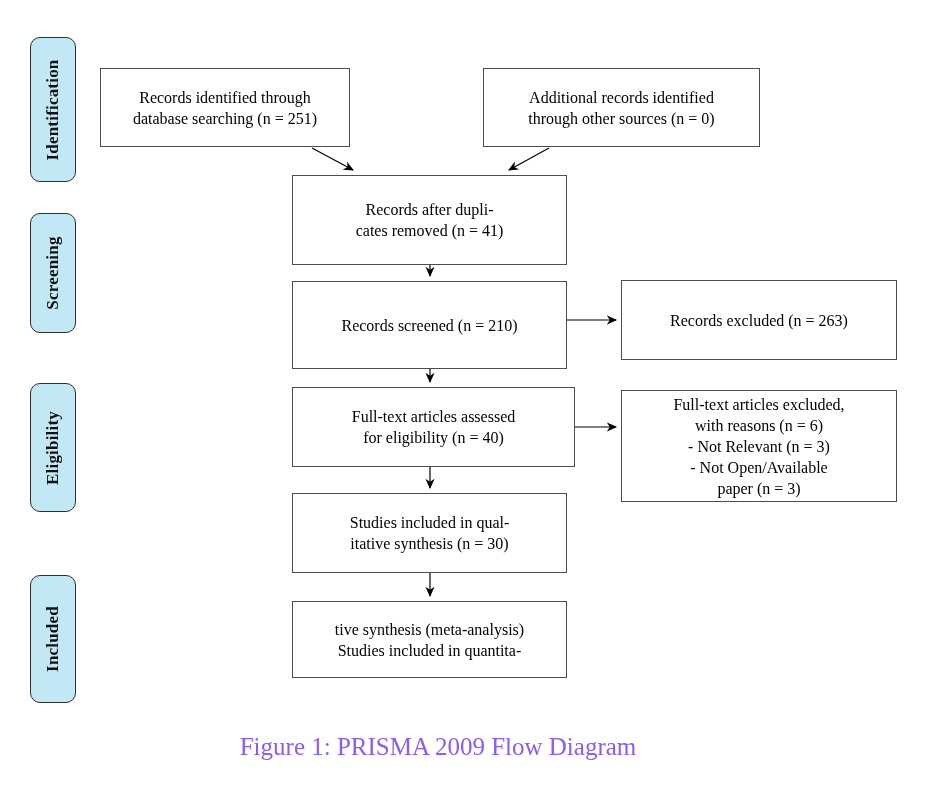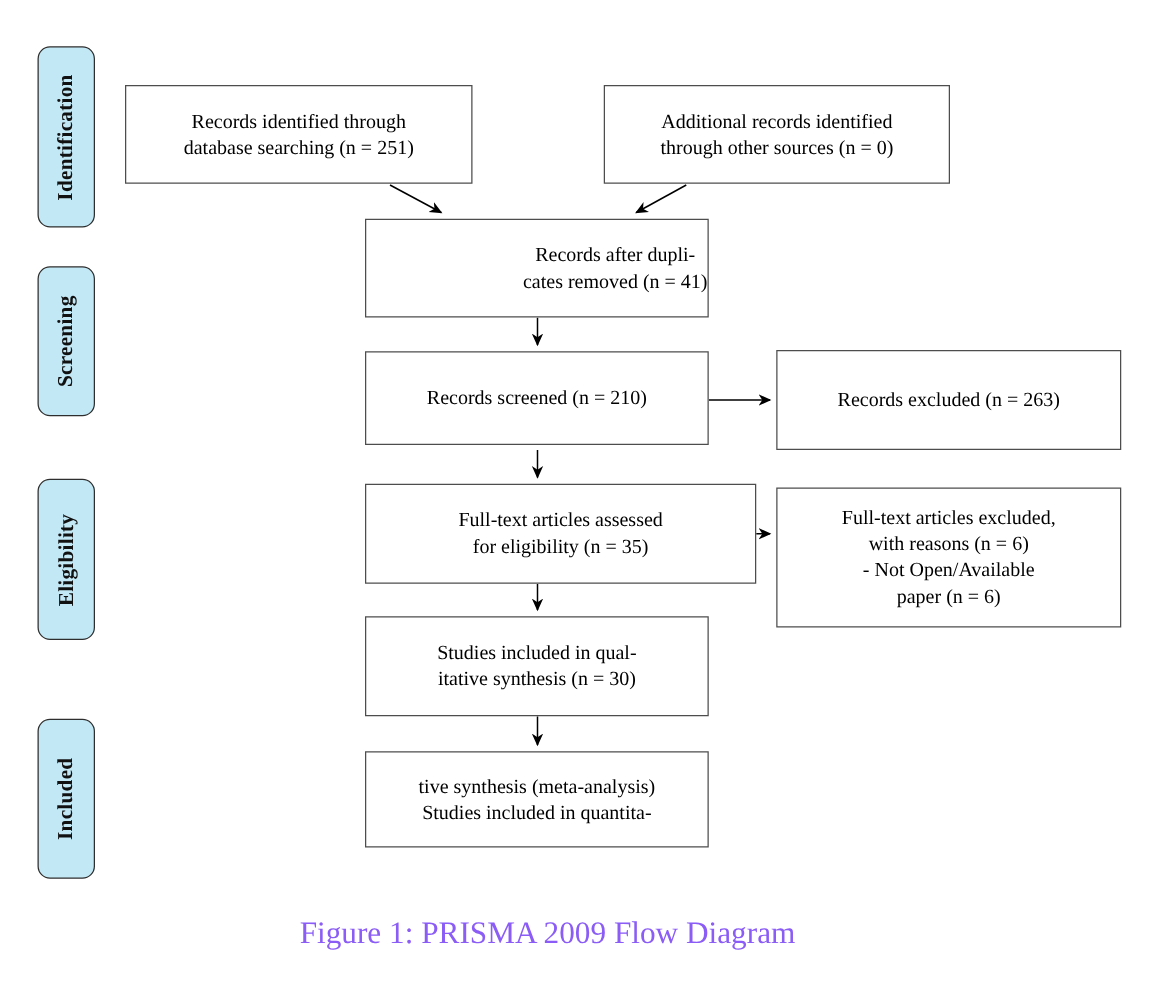--- a/index.html
+++ b/index.html
@@ -92,66 +92,67 @@
   <div class="stage" style="left:30px; top:213px; width:46px; height:120px;">
     <span class="stage-text">Screening</span>
   </div>
   <div class="stage" style="left:30px; top:383px; width:46px; height:129px;">
     <span class="stage-text">Eligibility</span>
   </div>
   <div class="stage" style="left:30px; top:575px; width:46px; height:128px;">
     <span class="stage-text">Included</span>
   </div>
 
-  <div class="fbox" style="left:100px; top:68px; width:278px; height:79px;">
+  <div class="fbox" style="left:100px; top:68px; width:250px; height:79px;">
     <div class="lines">
       <div>Records identified through</div>
       <div>database searching (n = 251)</div>
     </div>
   </div>
 
   <div class="fbox" style="left:483px; top:68px; width:277px; height:79px;">
     <div class="lines">
       <div>Additional records identified</div>
       <div>through other sources (n = 0)</div>
     </div>
   </div>
 
-  <div class="fbox" style="left:292px; top:175px; width:275px; height:79px;justify-content:flex-end;">
+  <div class="fbox" style="left:292px; top:175px; width:275px; height:90px;">
     <div class="lines">
       <div>Records after dupli-</div>
       <div>cates removed (n = 41)</div>
     </div>
   </div>
 
-  <div class="fbox" style="left:292px; top:281px; width:275px; height:75px;">
+  <div class="fbox" style="left:292px; top:281px; width:275px; height:88px;">
     <div class="lines">
       <div>Records screened (n = 210)</div>
     </div>
   </div>
 
   <div class="fbox" style="left:621px; top:280px; width:276px; height:80px;">
     <div class="lines">
       <div>Records excluded (n = 263)</div>
     </div>
   </div>
 
-  <div class="fbox" style="left:292px; top:387px; width:313px; height:80px;">
+  <div class="fbox" style="left:292px; top:387px; width:283px; height:80px;">
     <div class="lines">
       <div>Full-text articles assessed</div>
-      <div>for eligibility (n = 35)</div>
+      <div>for eligibility (n = 40)</div>
     </div>
   </div>
 
   <div class="fbox" style="left:621px; top:370px; width:276px; height:112px;margin-top:20px;">
     <div class="lines">
       <div>Full-text articles excluded,</div>
       <div>with reasons (n = 6)</div>
+      <div>- Not Relevant (n = 3)</div>
       <div>- Not Open/Available</div>
-      <div>paper (n = 6)</div>
+      <div>paper (n = 3)</div>
     </div>
   </div>
 
   <div class="fbox" style="left:292px; top:493px; width:275px; height:80px;">
     <div class="lines">
       <div>Studies included in qual-</div>
       <div>itative synthesis (n = 30)</div>
     </div>
   </div>
 

